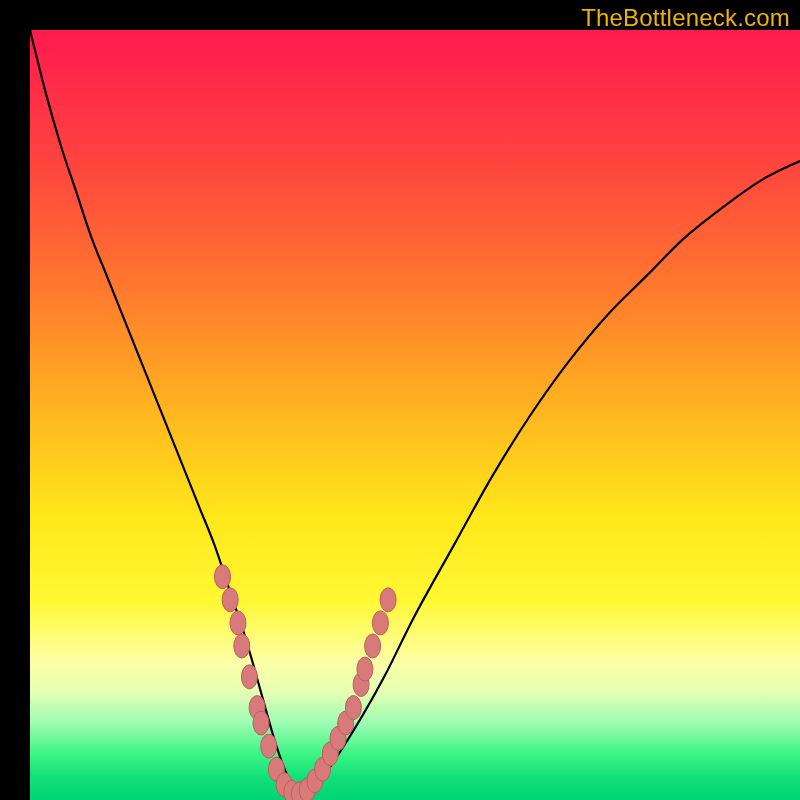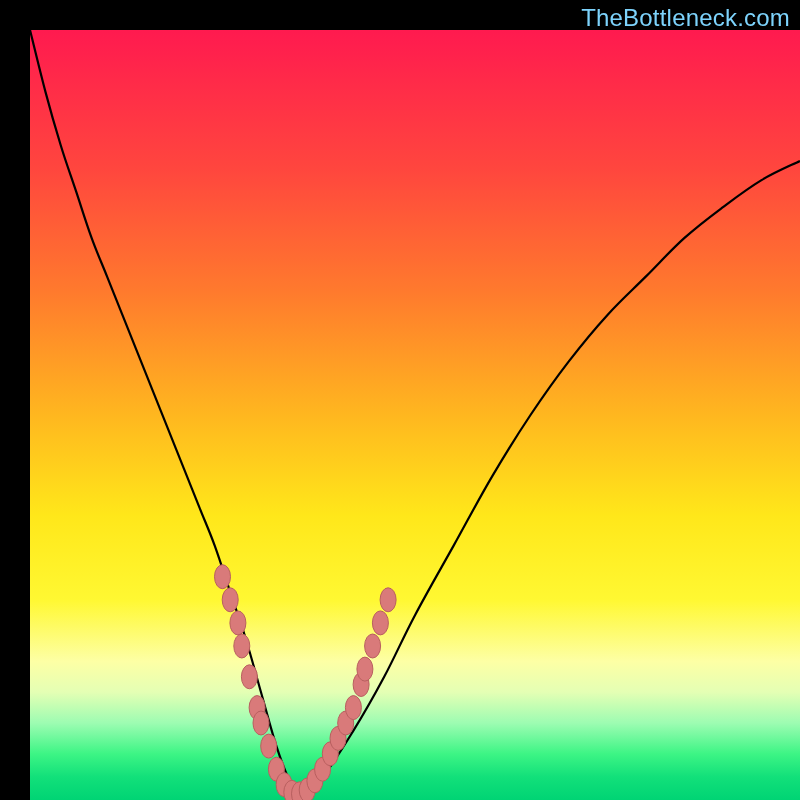--- a/index.html
+++ b/index.html
@@ -14,21 +14,21 @@
   .frame {
     position: relative;
     width: 800px;
     height: 800px;
     background: #000;
   }
   .attribution {
     position: absolute;
     top: 4px;
     right: 10px;
-    color: #7dd3fc;
+    color: #eab308;
     font-size: 24px;
     font-weight: 400;
     letter-spacing: 0.2px;
     z-index: 20;
   }
   .plot-area {
     position: absolute;
     left: 30px;
     top: 30px;
     width: 770px;

